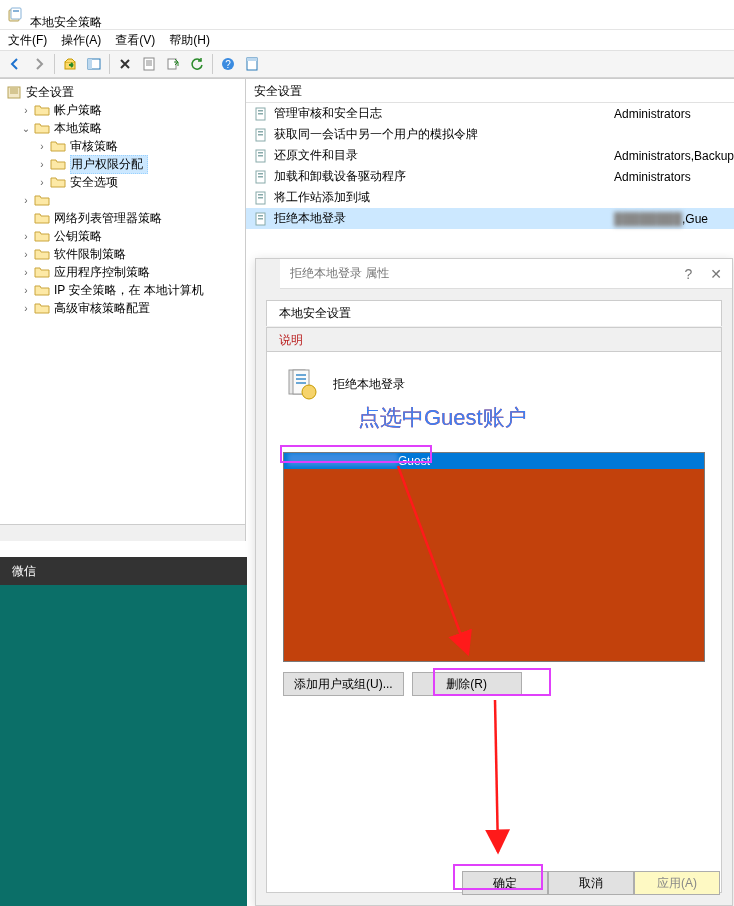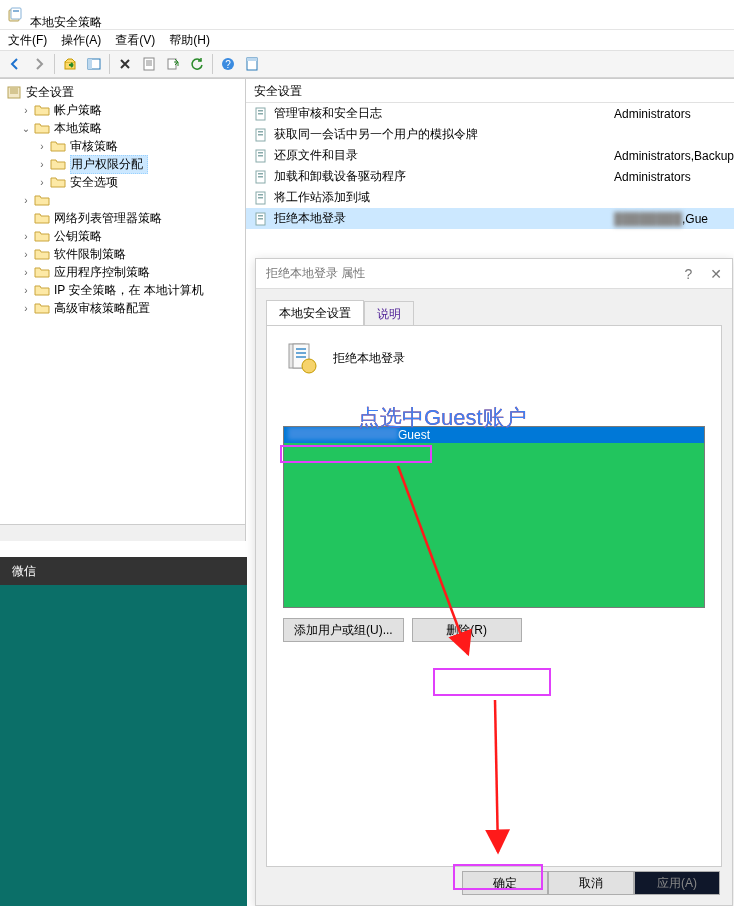--- a/index.html
+++ b/index.html
@@ -160,60 +160,62 @@
   }
   .dlg-titlebar {
     height: 30px;
     display: flex;
     align-items: center;
     padding: 0 10px;
     background: #fff;
     border-bottom: 1px solid #ddd;
     justify-content: space-between;
     color: #777;
+    margin-left: 24px;
   }
   .dlg-titlebar .right { display:flex; gap:18px; align-items:center; color:#777; }
   .dlg-titlebar .right span { font-size:14px; }
 
   .tab-strip {
     display:flex;
     padding: 10px 10px 0 10px;
     gap:0;
+    flex-direction:column;
   }
   .tab {
     padding: 4px 12px;
     border: 1px solid #ccc;
     border-bottom: none;
     background: #fff;
     font-size:12px;
     position:relative;
     top:1px;
   }
   .tab:not(.active){
     background:#f0f0f0;
     border-color:#ccc;
     top:2px;
-    color:#4c1d95;
+    color:#b91c1c;
   }
   .tab-body {
     margin: 0 10px 10px 10px;
     border: 1px solid #ccc;
     background: #fff;
     height: 542px;
     position: relative;
     padding: 14px 16px;
   }
   .tab-body-hdr {
     display:flex; align-items:center; gap:14px;
     margin-bottom: 50px;
   }
   .listbox {
     border: 1px solid #7a7a7a;
-    background:#22c55e;
-    height: 182px;
+    background:#c2410c;
+    height: 210px;
     position: relative;
     overflow:hidden;
   }
   .listbox .item {
     height: 16px;
     line-height:16px;
     padding: 0 4px;
     background: #0078d7;
     color: #fff;
     display:flex;
@@ -232,21 +234,21 @@
 
   .btn {
     height: 24px;
     min-width: 110px;
     border: 1px solid #adadad;
     background: #e1e1e1;
     font-size:12px;
     padding: 0 10px;
     cursor: pointer;
   }
-  .btn:disabled { color:#888; background:#0f172a; }
+  .btn:disabled { color:#888; background:#fef9c3; }
   .btn-row-mid {
     display:flex; gap:8px; margin-top: 10px;
   }
 
   .dlg-footer {
     position:absolute;
     left:0; right:0; bottom:0;
     height: 44px;
     display:flex;
     justify-content:flex-end;

